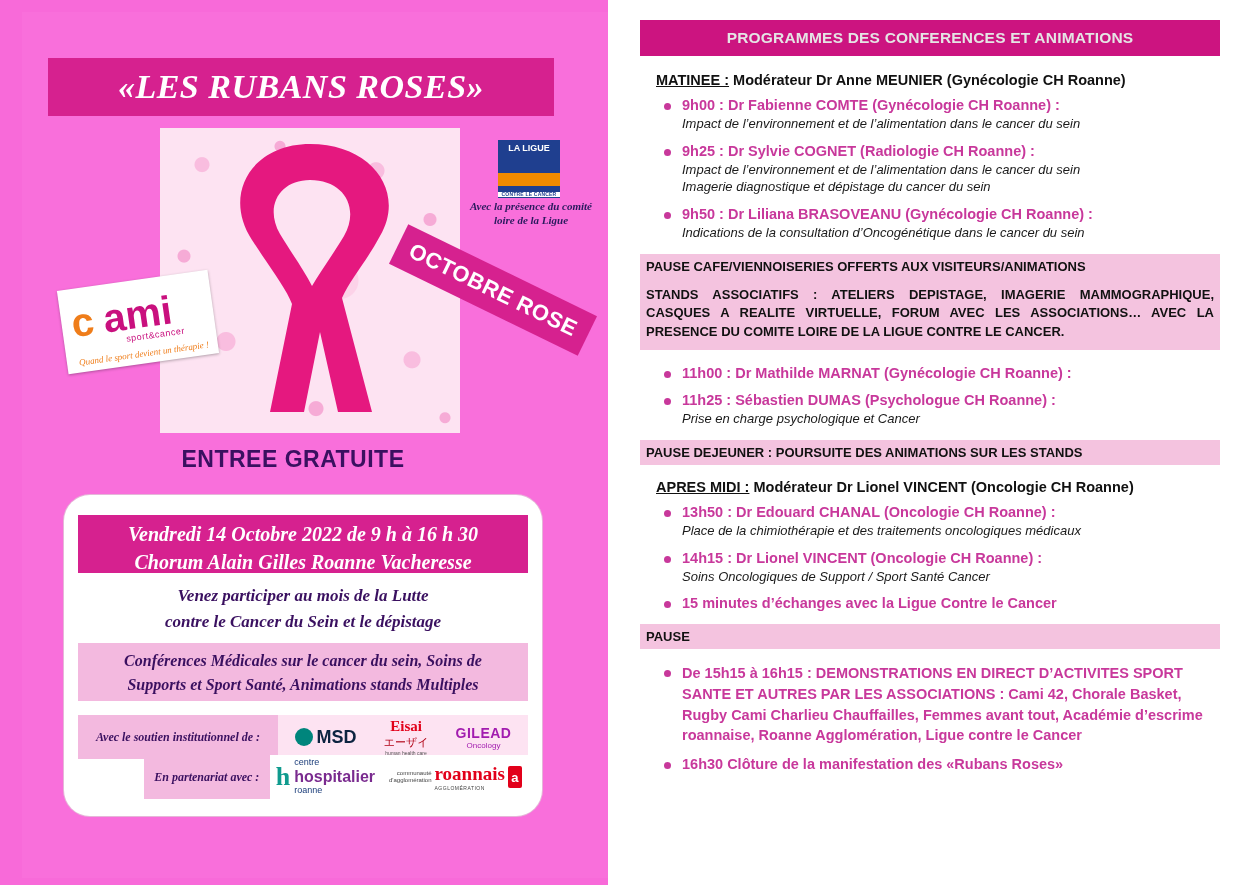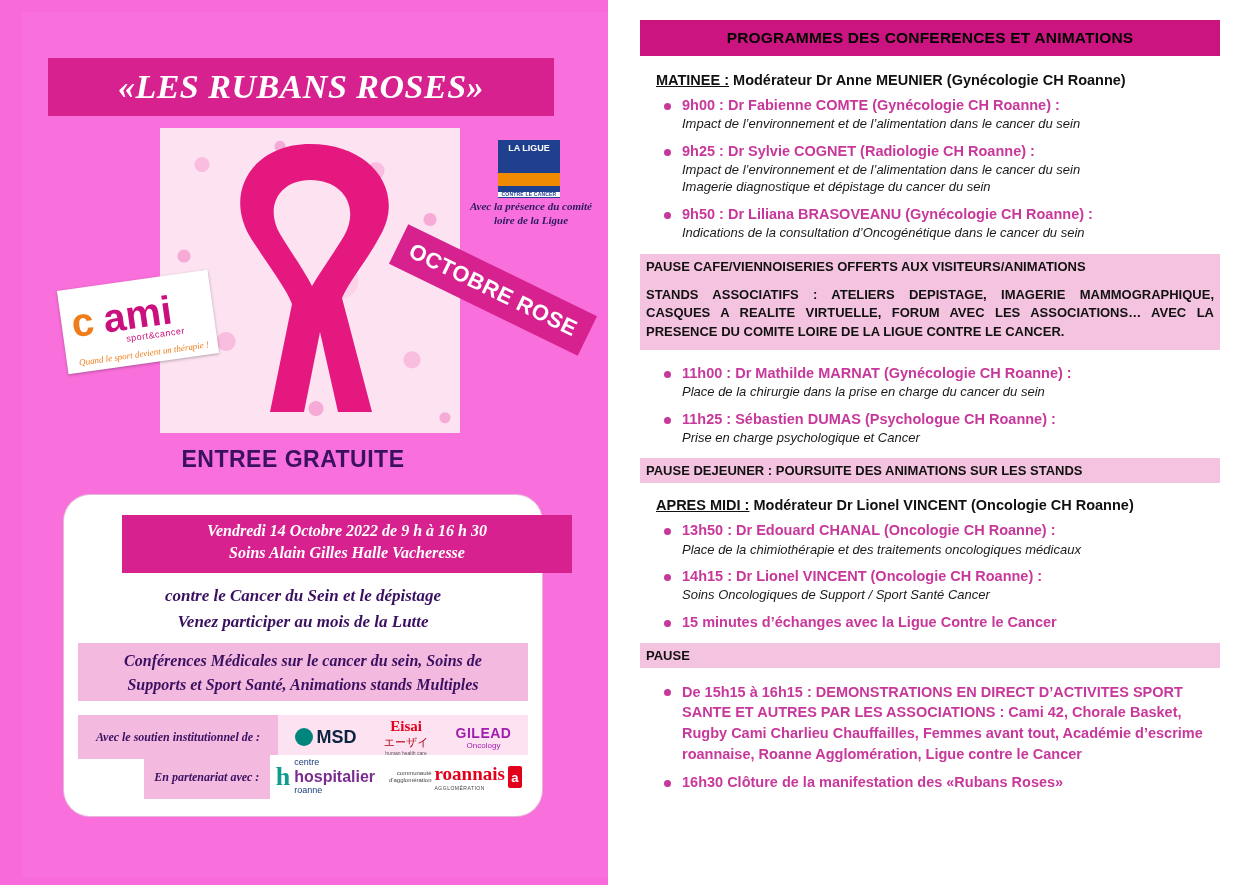--- a/index.html
+++ b/index.html
@@ -232,26 +232,25 @@
     position: absolute;
     left: 14px;
     top: 20px;
     width: 450px;
     height: 58px;
     background: #d6218f;
     color: #ffffff;
     font-family: "Liberation Serif", serif;
     font-weight: bold;
     font-style: italic;
-    font-size: 16px;
+    font-size: 20px;
     text-align: center;
     line-height: 1.4;
     padding-top: 5px;
     box-sizing: border-box;
-    margin-left: 44px;
   }
   .mid-text {
     position: absolute;
     left: 14px;
     top: 88px;
     width: 450px;
     text-align: center;
     color: #3a1060;
     font-family: "Liberation Serif", serif;
     font-style: italic;
@@ -343,21 +342,21 @@
 
   
   .program {
     flex: 1;
     position: relative;
     padding: 20px 32px 0 32px;
     box-sizing: border-box;
   }
   .prog-header {
     background: #cc1480;
-    color: #000000;
+    color: #e5e5e5;
     text-align: center;
     font-weight: bold;
     font-size: 15.5px;
     letter-spacing: .2px;
     padding: 9px 4px;
     margin-bottom: 16px;
   }
   .section-title {
     font-size: 14.5px;
     color: #111111;
@@ -452,25 +451,25 @@
 
     <div class="octobre">
       <span>OCTOBRE ROSE</span>
     </div>
 
     <div class="entree">ENTREE GRATUITE</div>
 
     <div class="info-panel">
       <div class="band-dark">
         <div>Vendredi 14 Octobre 2022 de 9 h à 16 h 30</div>
-        <div>Soins Alain Gilles Halle Vacheresse</div>
+        <div>Chorum Alain Gilles Roanne Vacheresse</div>
       </div>
       <div class="mid-text">
+        <div>Venez participer au mois de la Lutte</div>
         <div>contre le Cancer du Sein  et le dépistage</div>
-        <div>Venez participer au mois de la Lutte</div>
       </div>
       <div class="band-light">
         <div>Conférences Médicales sur le cancer du sein, Soins de</div>
         <div>Supports et Sport Santé, Animations stands Multiples</div>
       </div>
 
       <div class="sponsor-row row1">
         <div class="sponsor-label">Avec le soutien institutionnel  de :</div>
         <div class="sponsor-logos">
           <div class="logo-msd">
@@ -536,21 +535,20 @@
         <div class="talk-sub">Indications de la consultation d’Oncogénétique dans le cancer du sein</div>
       </li>
     </ul>
 
     <div class="bar-pink">PAUSE CAFE/VIENNOISERIES OFFERTS AUX VISITEURS/ANIMATIONS</div>
     <div class="bar-pink block-body">STANDS ASSOCIATIFS : ATELIERS DEPISTAGE, IMAGERIE MAMMOGRAPHIQUE, CASQUES A REALITE VIRTUELLE, FORUM AVEC LES ASSOCIATIONS… AVEC LA PRESENCE DU COMITE LOIRE DE LA LIGUE CONTRE LE CANCER.</div>
 
     <ul class="talks" style="margin-top:14px">
       <li>
         <div class="talk-head">11h00 : Dr Mathilde MARNAT (Gynécologie CH Roanne) :</div>
-        <div class="talk-sub">Place de la chirurgie dans la prise en charge du cancer du sein</div>
       </li>
       <li>
         <div class="talk-head">11h25 : Sébastien DUMAS (Psychologue CH Roanne) :</div>
         <div class="talk-sub">Prise en charge psychologique et Cancer</div>
       </li>
     </ul>
 
     <div class="bar-pink">PAUSE DEJEUNER : POURSUITE DES ANIMATIONS SUR LES STANDS</div>
 
     <div class="section-title" style="margin-top:14px">

